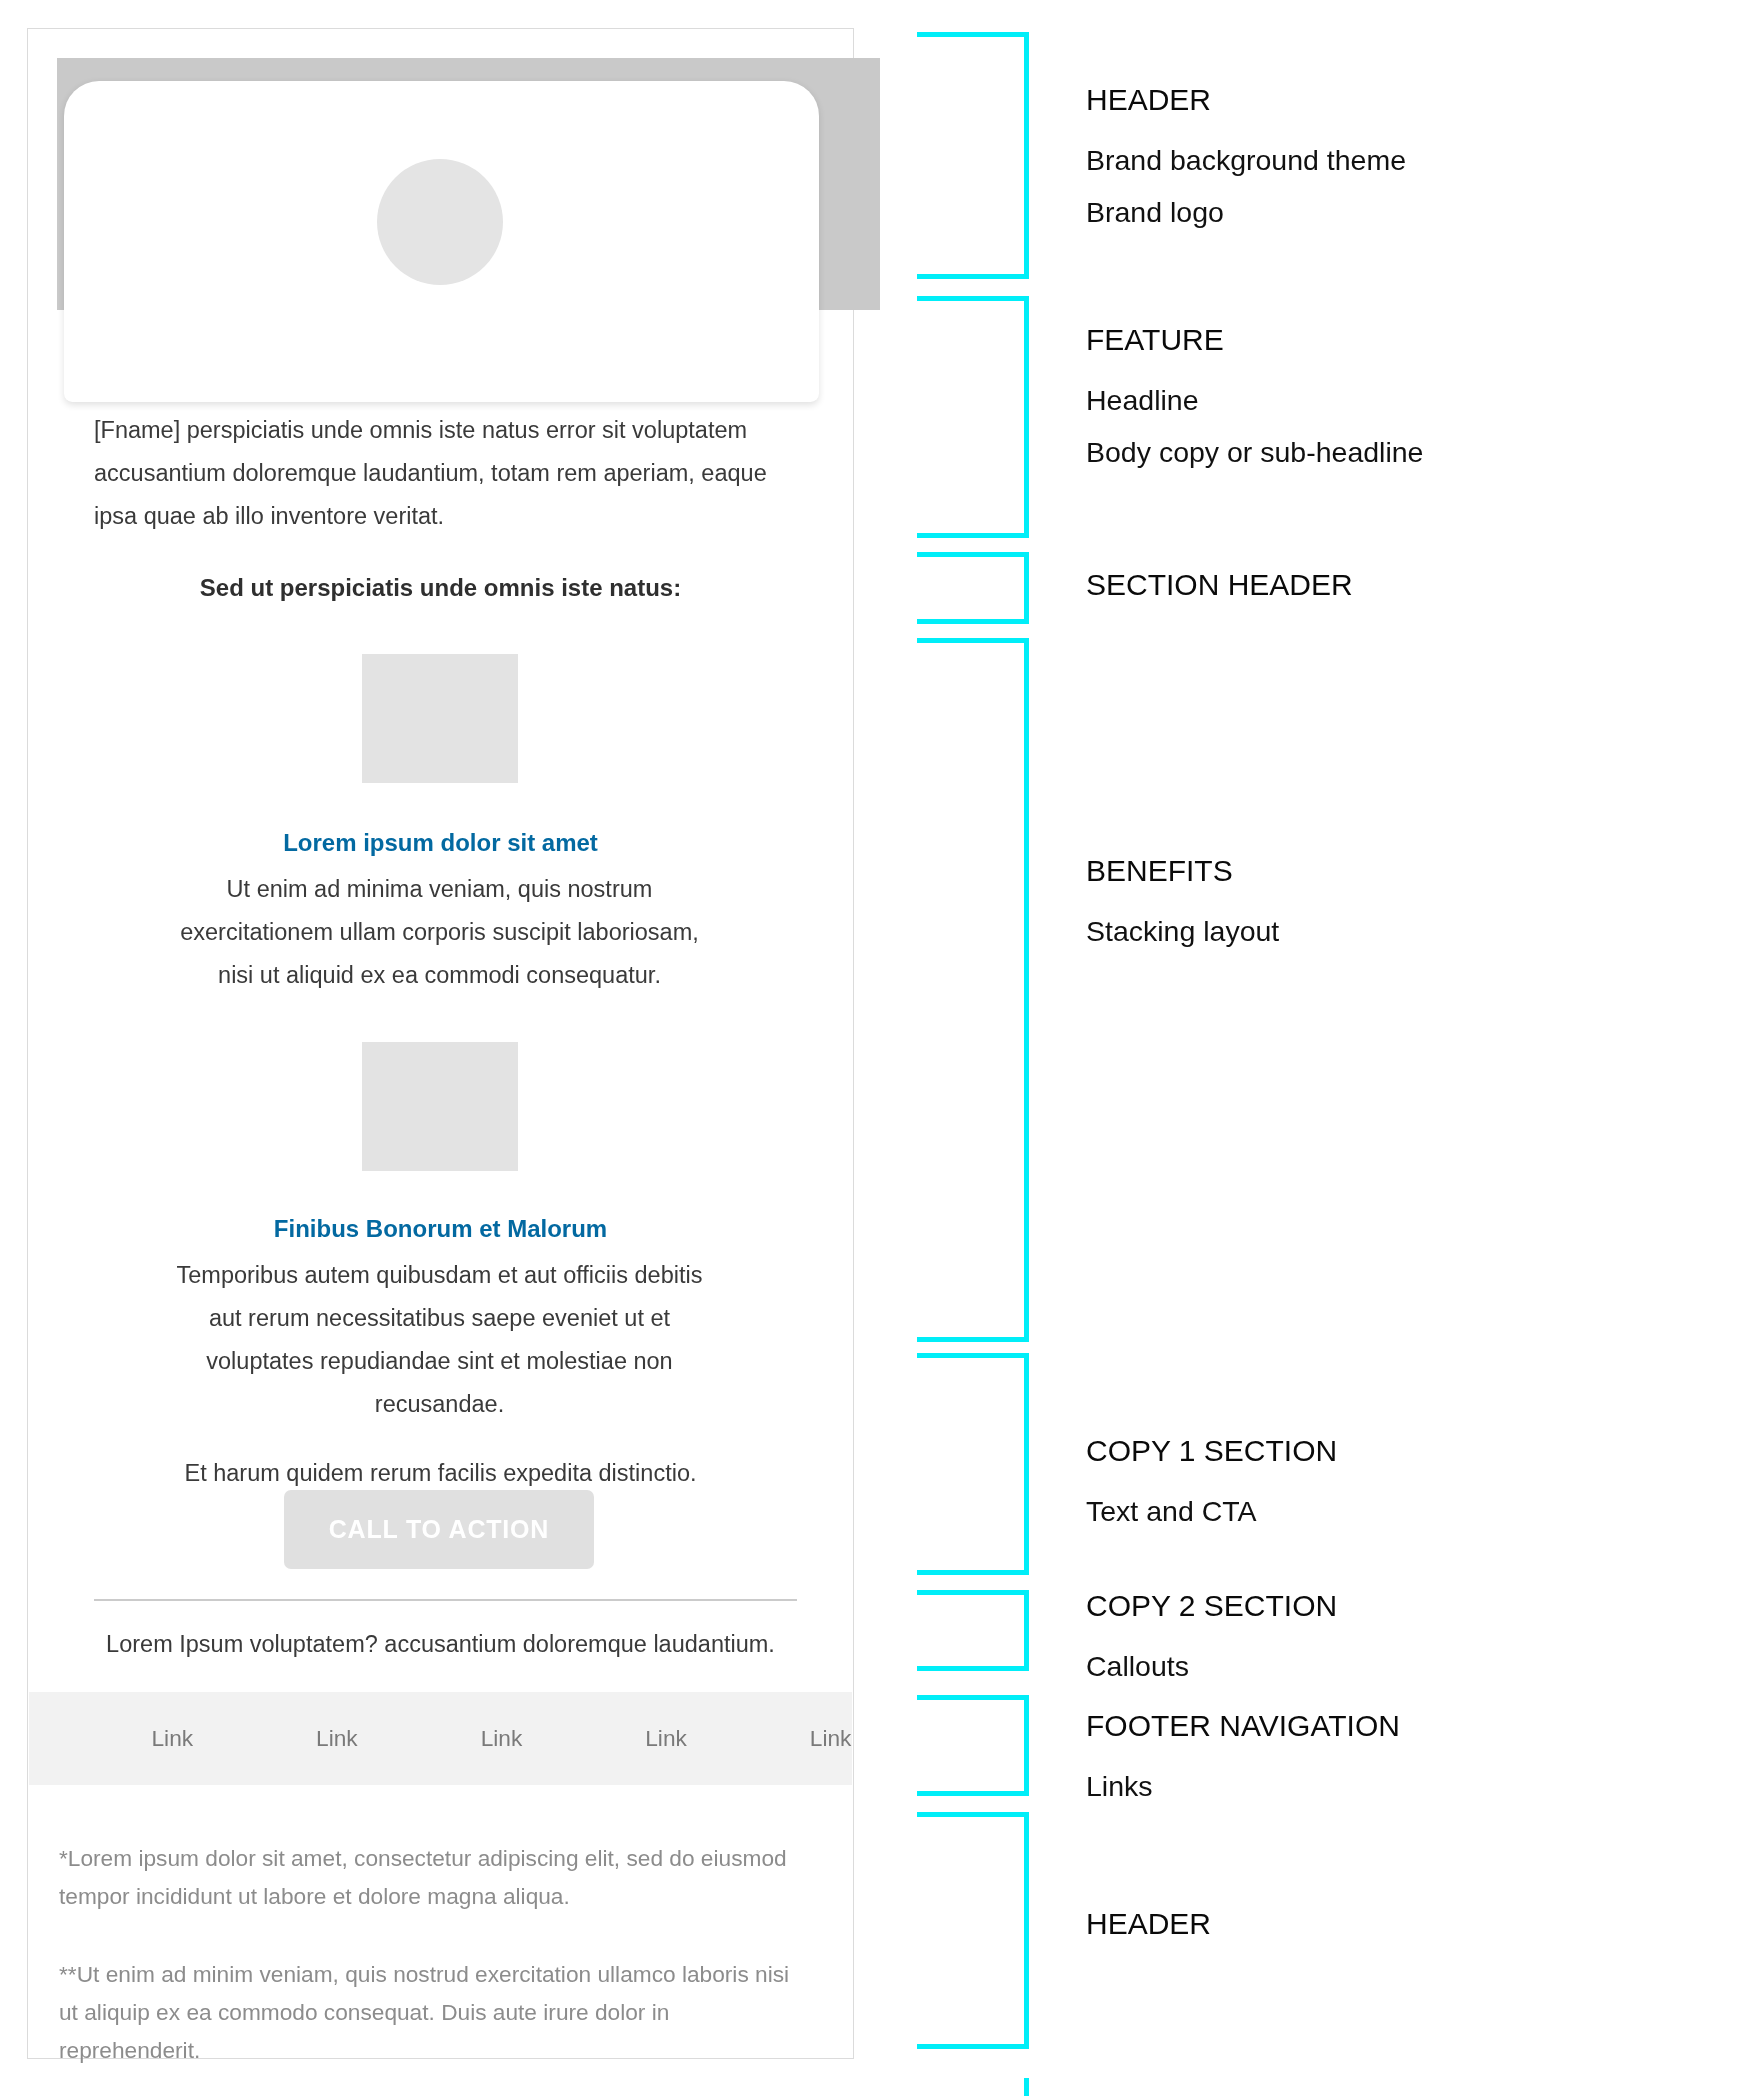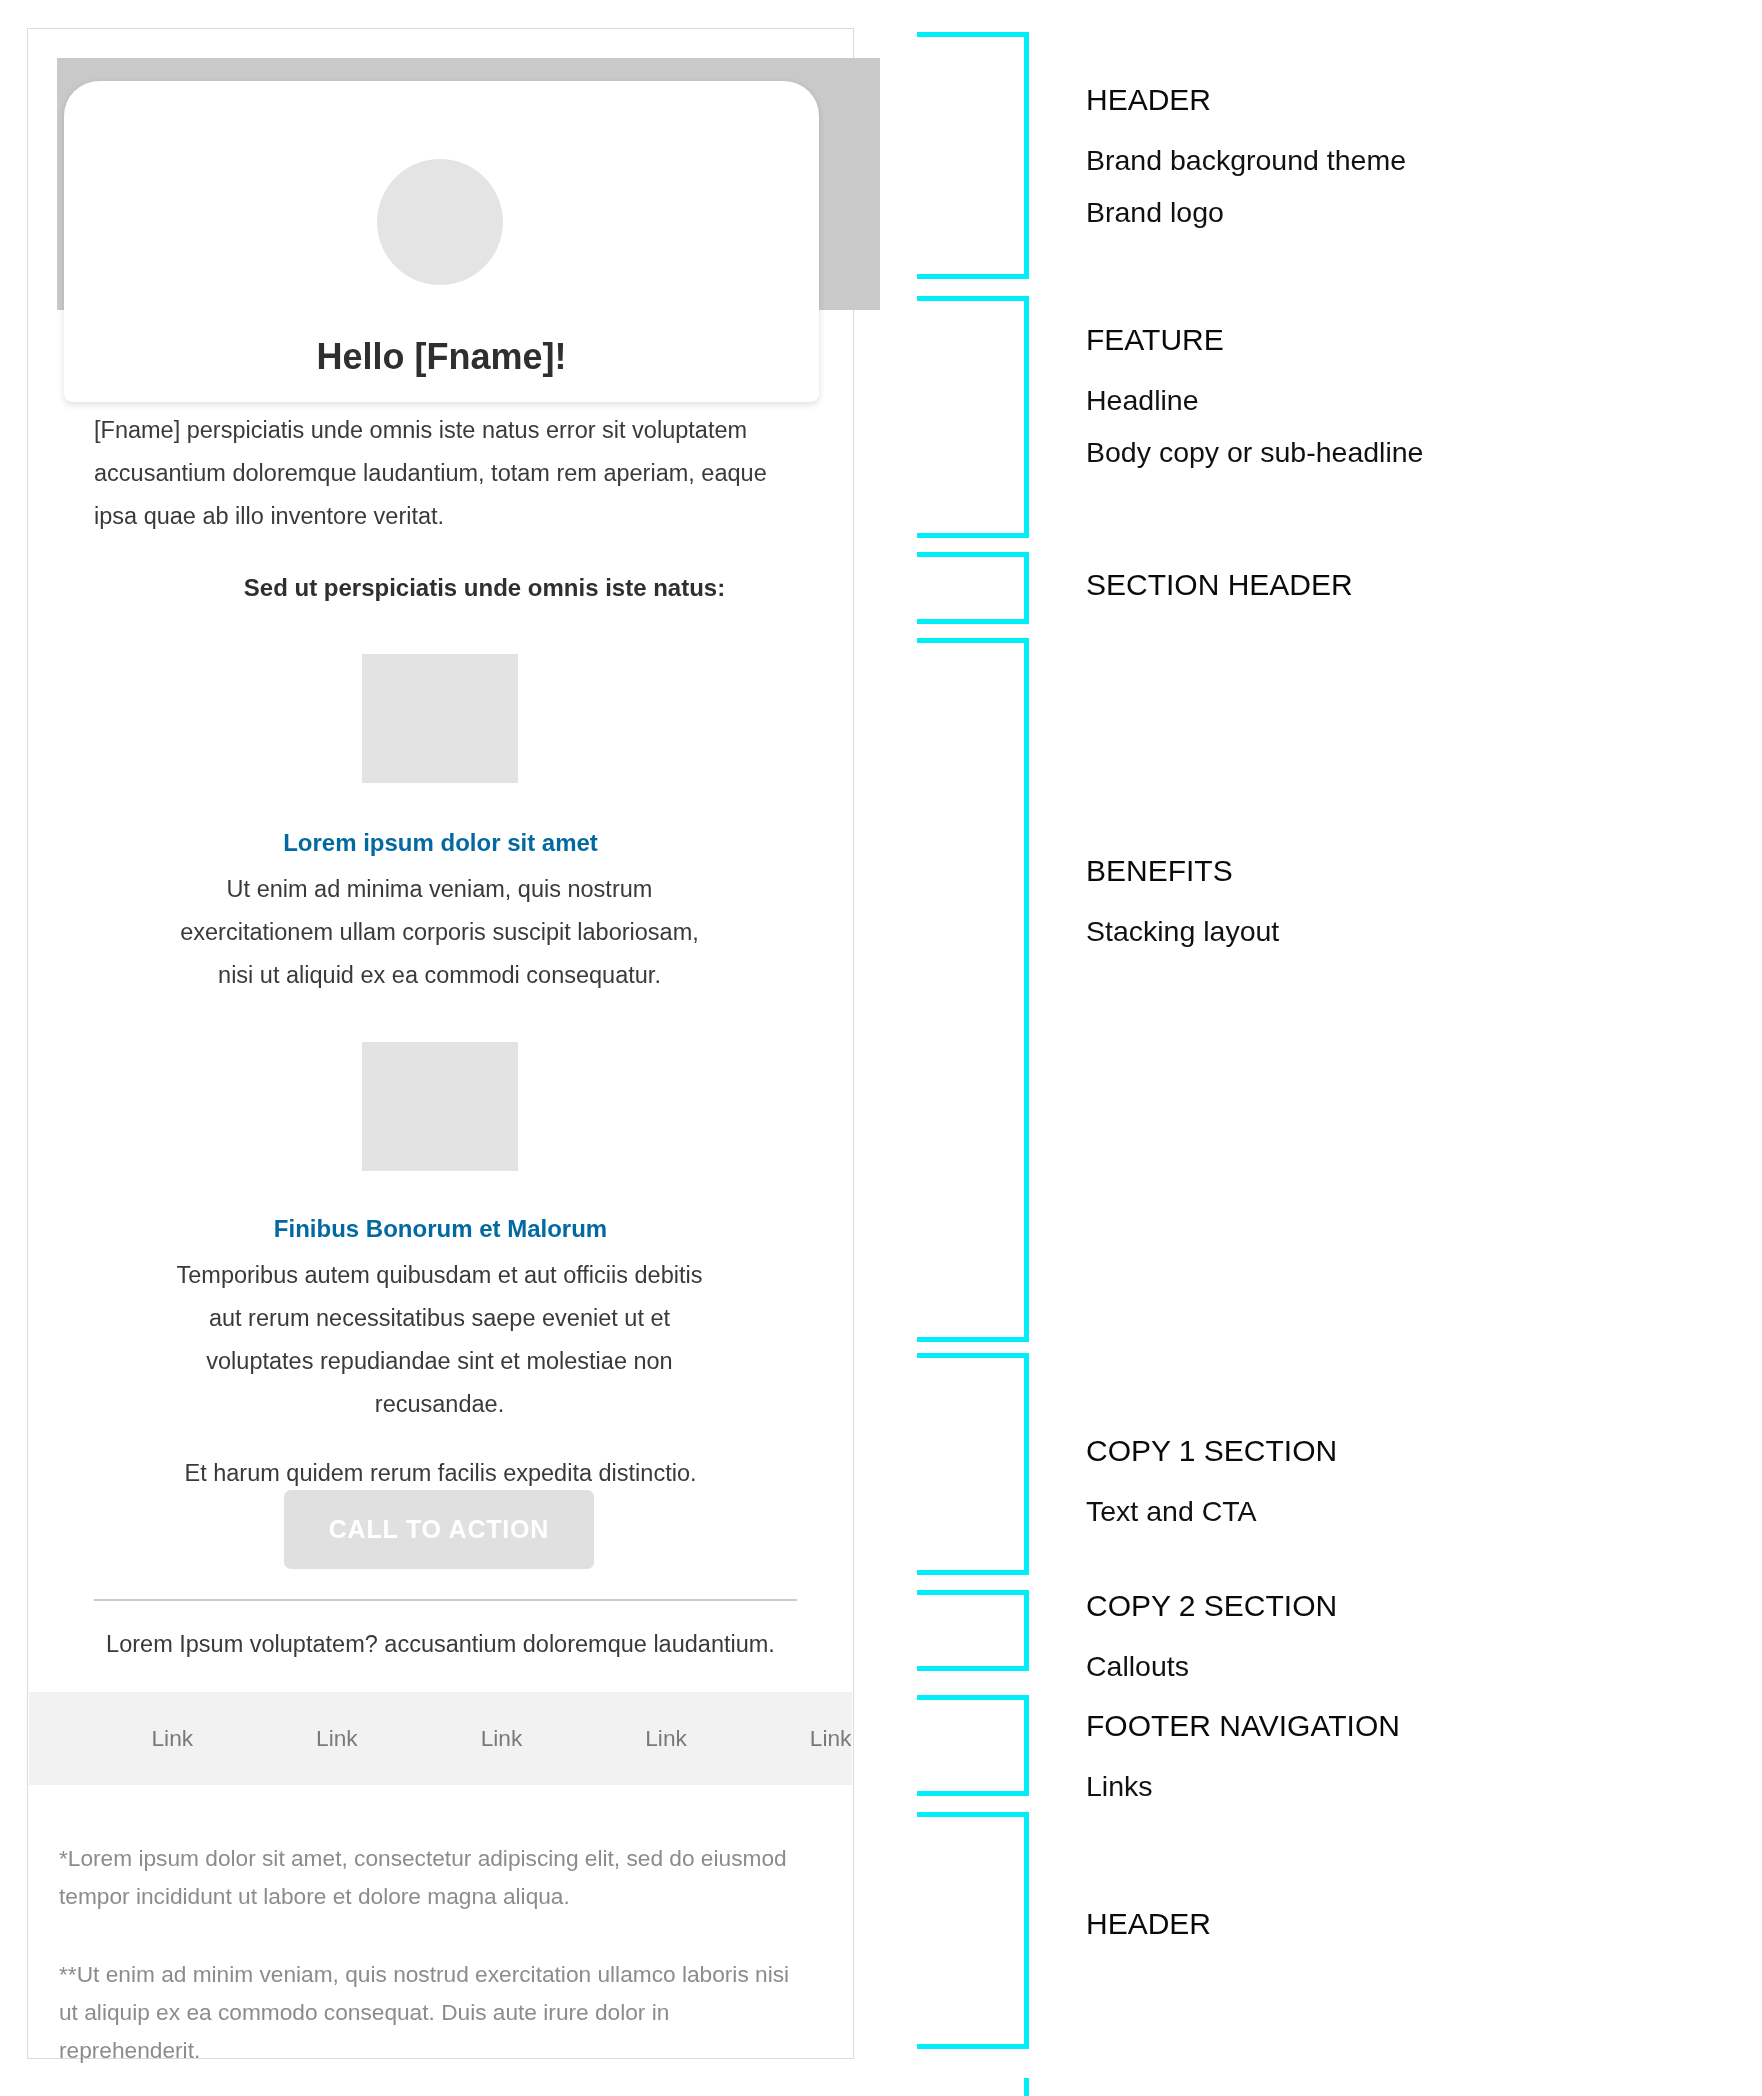--- a/index.html
+++ b/index.html
@@ -11,21 +11,21 @@
     border:1.7px solid #DBDBDB;box-sizing:border-box;background:#ffffff;}
   .brand-band{position:absolute;left:28.5px;top:29px;width:823px;height:252px;background:#C9C9C9;}
   .hero-card{position:absolute;left:64px;top:81px;width:755px;height:321px;background:#ffffff;
     border-radius:35px 35px 8.4px 8.4px;box-shadow:0 2.5px 7.6px rgba(0,0,0,0.12);}
   .logo-circle{position:absolute;left:377px;top:159px;width:126px;height:126px;border-radius:50%;background:#E4E4E4;}
   .hello{position:absolute;left:64px;top:336px;width:755px;text-align:center;
     font-size:36px;font-weight:bold;color:#2F2F2F;}
   .intro{position:absolute;left:94px;top:409px;width:715px;
     font-size:23.5px;line-height:43px;color:#3A3A3A;text-align:left;}
   .section-header{position:absolute;left:27px;top:574px;width:827px;text-align:center;
-    font-size:24px;font-weight:bold;color:#2F2F2F;padding-left:44px;}
+    font-size:24px;font-weight:bold;color:#2F2F2F;}
   .ph-img{position:absolute;width:156px;height:129px;background:#E3E3E3;}
   .ph-img.b1{left:362px;top:654px;}
   .ph-img.b2{left:362px;top:1042px;}
   .benefit-title{position:absolute;left:27px;width:827px;text-align:center;
     font-size:24px;font-weight:bold;color:#0369a1;}
   .benefit-title.b1{top:829px;}
   .benefit-title.b2{top:1215px;}
   .benefit-body{position:absolute;left:171px;width:537px;text-align:center;
     font-size:23.5px;line-height:43px;color:#3A3A3A;}
   .benefit-body.b1{top:868px;}
@@ -71,21 +71,20 @@
 <body>
 
 <div id="stage">
 
   <div class="email-frame">
     <div class="brand-band"></div>
   </div>
 
   <div class="hero-card"></div>
   <div class="logo-circle"></div>
-  <div class="hello">Hello [Fname]!</div>
 
   <div class="intro">[Fname] perspiciatis unde omnis iste natus error sit voluptatem accusantium doloremque laudantium, totam rem aperiam, eaque ipsa quae ab illo inventore veritat.</div>
 
   <div class="section-header">Sed ut perspiciatis unde omnis iste natus:</div>
 
   <div class="ph-img b1"></div>
   <div class="benefit-title b1">Lorem ipsum dolor sit amet</div>
   <div class="benefit-body b1">Ut enim ad minima veniam, quis nostrum exercitationem ullam corporis suscipit laboriosam, nisi ut aliquid ex ea commodi consequatur.</div>
 
   <div class="ph-img b2"></div>

